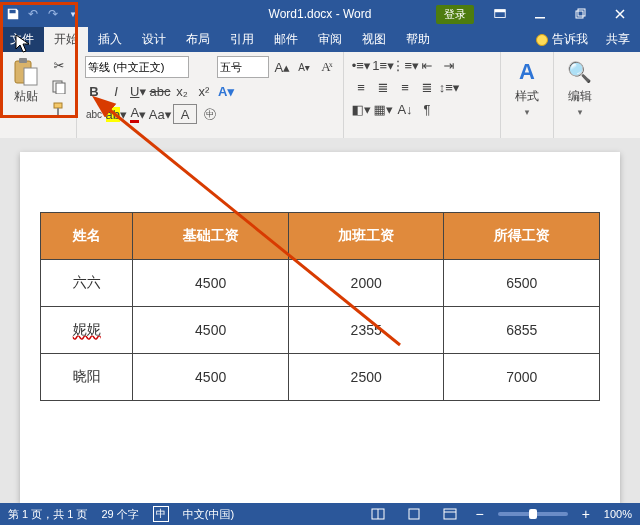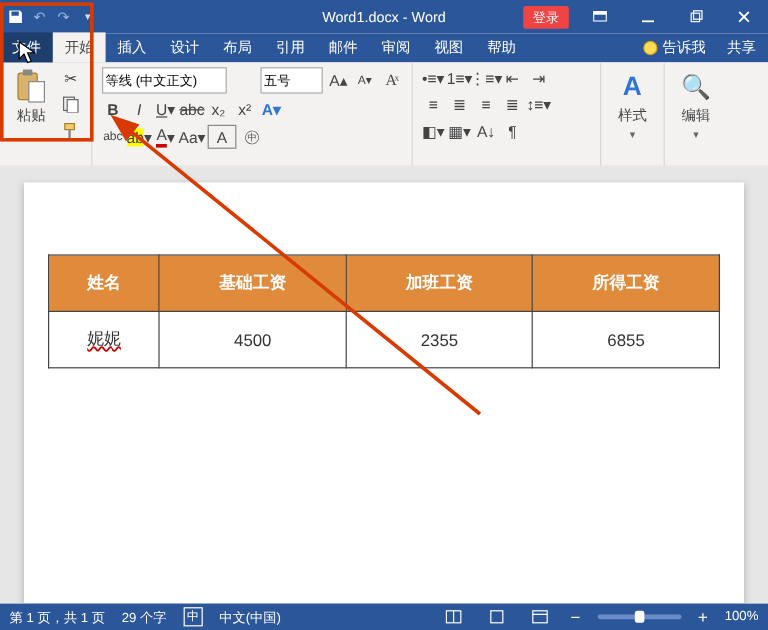--- a/index.html
+++ b/index.html
@@ -14,21 +14,21 @@
   }
   html,body{margin:0;padding:0;font-family:"Microsoft YaHei","Segoe UI",sans-serif;color:var(--text);background:#fff;}
   .window{width:640px;height:525px;position:relative;overflow:hidden;background:#fff;}
   
   .titlebar{height:28px;background:var(--blue-dark);display:flex;align-items:center;color:#fff;font-size:12px;position:relative;}
   .titlebar .qat{display:flex;align-items:center;gap:6px;padding-left:6px;}
   .titlebar .qat .ico{width:14px;height:14px;display:flex;align-items:center;justify-content:center;}
   .titlebar .title{position:absolute;left:0;right:0;text-align:center;pointer-events:none;}
   .titlebar .right{margin-left:auto;display:flex;align-items:center;gap:0;}
   .titlebar .right .btn{width:40px;height:28px;display:flex;align-items:center;justify-content:center;}
-  .titlebar .login{background:#ef4444;font-size:11px;padding:2px 8px;border-radius:2px;margin-right:6px;}
+  .titlebar .login{background:#4d7c0f;font-size:11px;padding:2px 8px;border-radius:2px;margin-right:6px;}
   .close{background:#fff0;}
   
   .tabs{height:24px;background:var(--blue-dark);display:flex;align-items:flex-end;padding-left:0;color:#fff;font-size:12px;}
   .tabs .tab{padding:4px 10px;position:relative;}
   .tabs .tab.file{background:var(--blue-darker);}
   .tabs .tab.active{background:var(--ribbon-bg);color:#444;}
   .tabs .spacer{flex:1;}
   .tabs .tellme{display:flex;align-items:center;gap:4px;padding:4px 8px;}
   .tabs .share{padding:4px 10px;}
   .lamp{width:10px;height:10px;border-radius:50%;background:#ffdb58;border:1px solid #d4a017;display:inline-block;}
@@ -248,24 +248,36 @@
       <thead>
             <tr id="thead-row">
               <th>姓名</th>
               <th>基础工资</th>
               <th>加班工资</th>
               <th>所得工资</th>
             </tr>
           </thead>
       <tbody id="tbody">
             <tr>
+              <td>六六</td>
+              <td>4500</td>
+              <td>2000</td>
+              <td>6500</td>
+            </tr>
+            <tr>
               <td><span class="wavy">妮妮</span></td>
               <td>4500</td>
               <td>2355</td>
               <td>6855</td>
+            </tr>
+            <tr>
+              <td>晓阳</td>
+              <td>4500</td>
+              <td>2500</td>
+              <td>7000</td>
             </tr>
           </tbody>
     </table>
   </div>
 </div>
 
 <div class="status">
   <span>第 1 页，共 1 页</span>
   <span>29 个字</span>
   <span style="border:1px solid #fff;padding:0 2px;font-size:10px">中</span>

